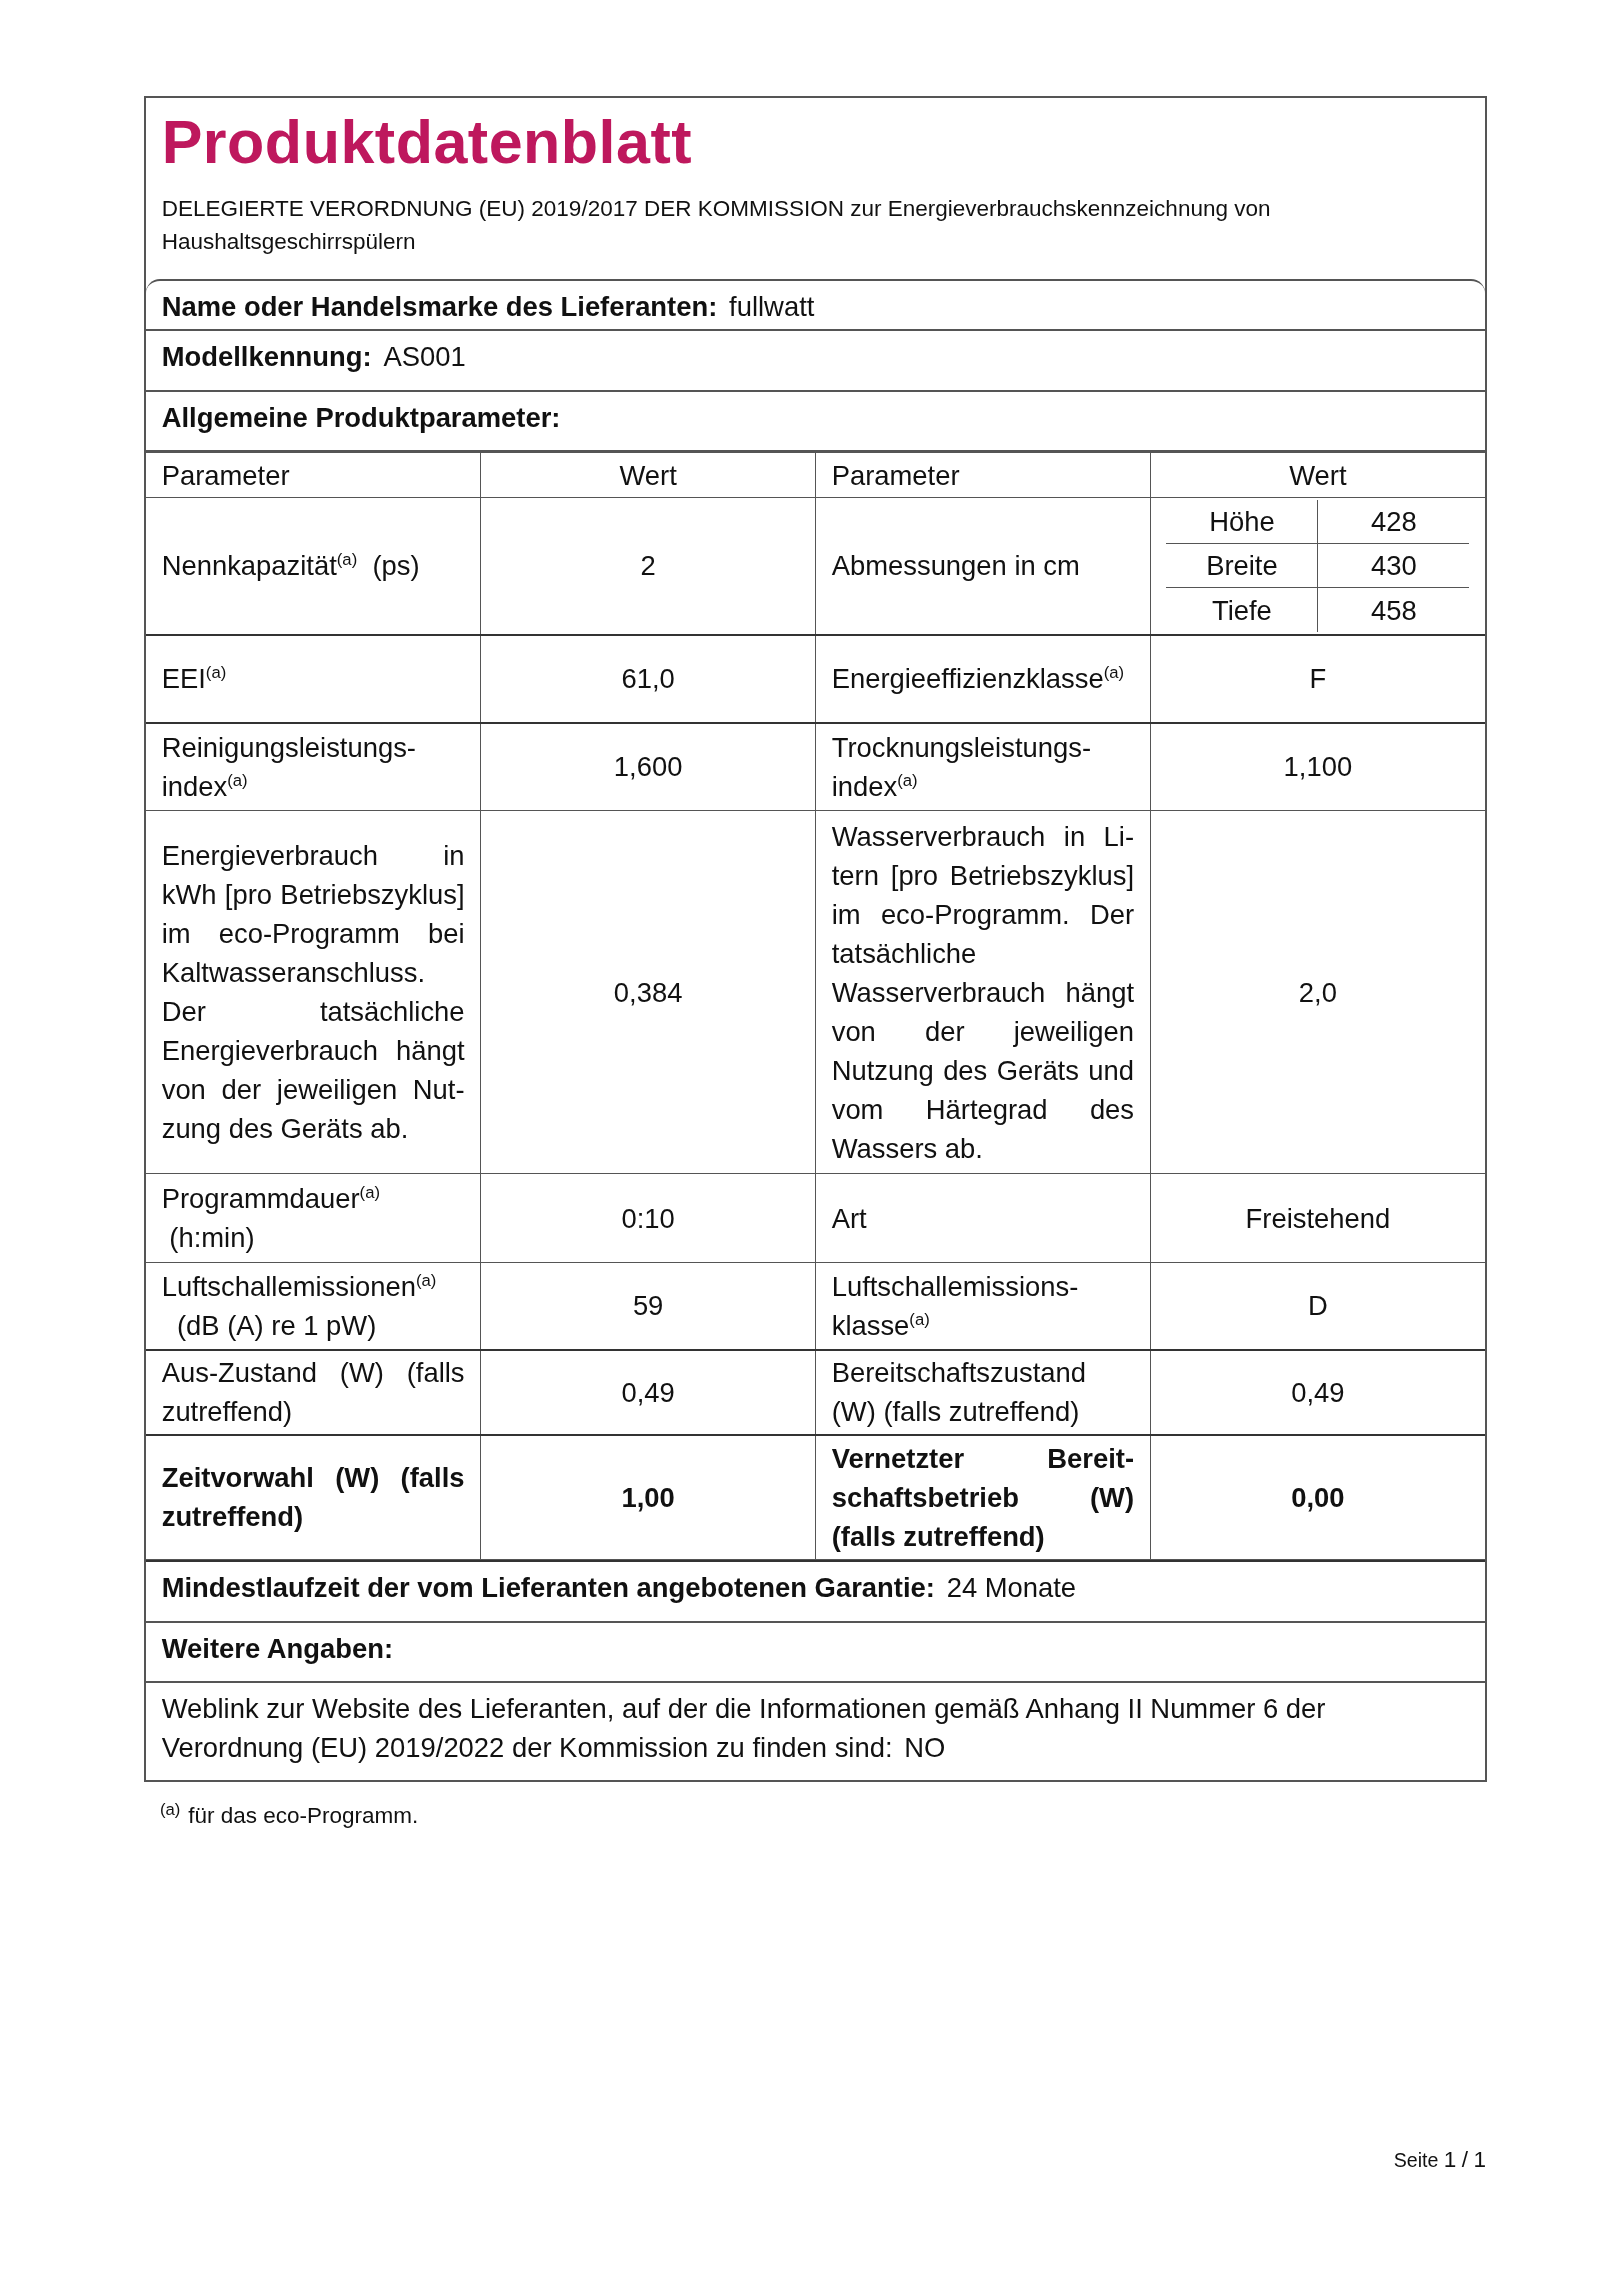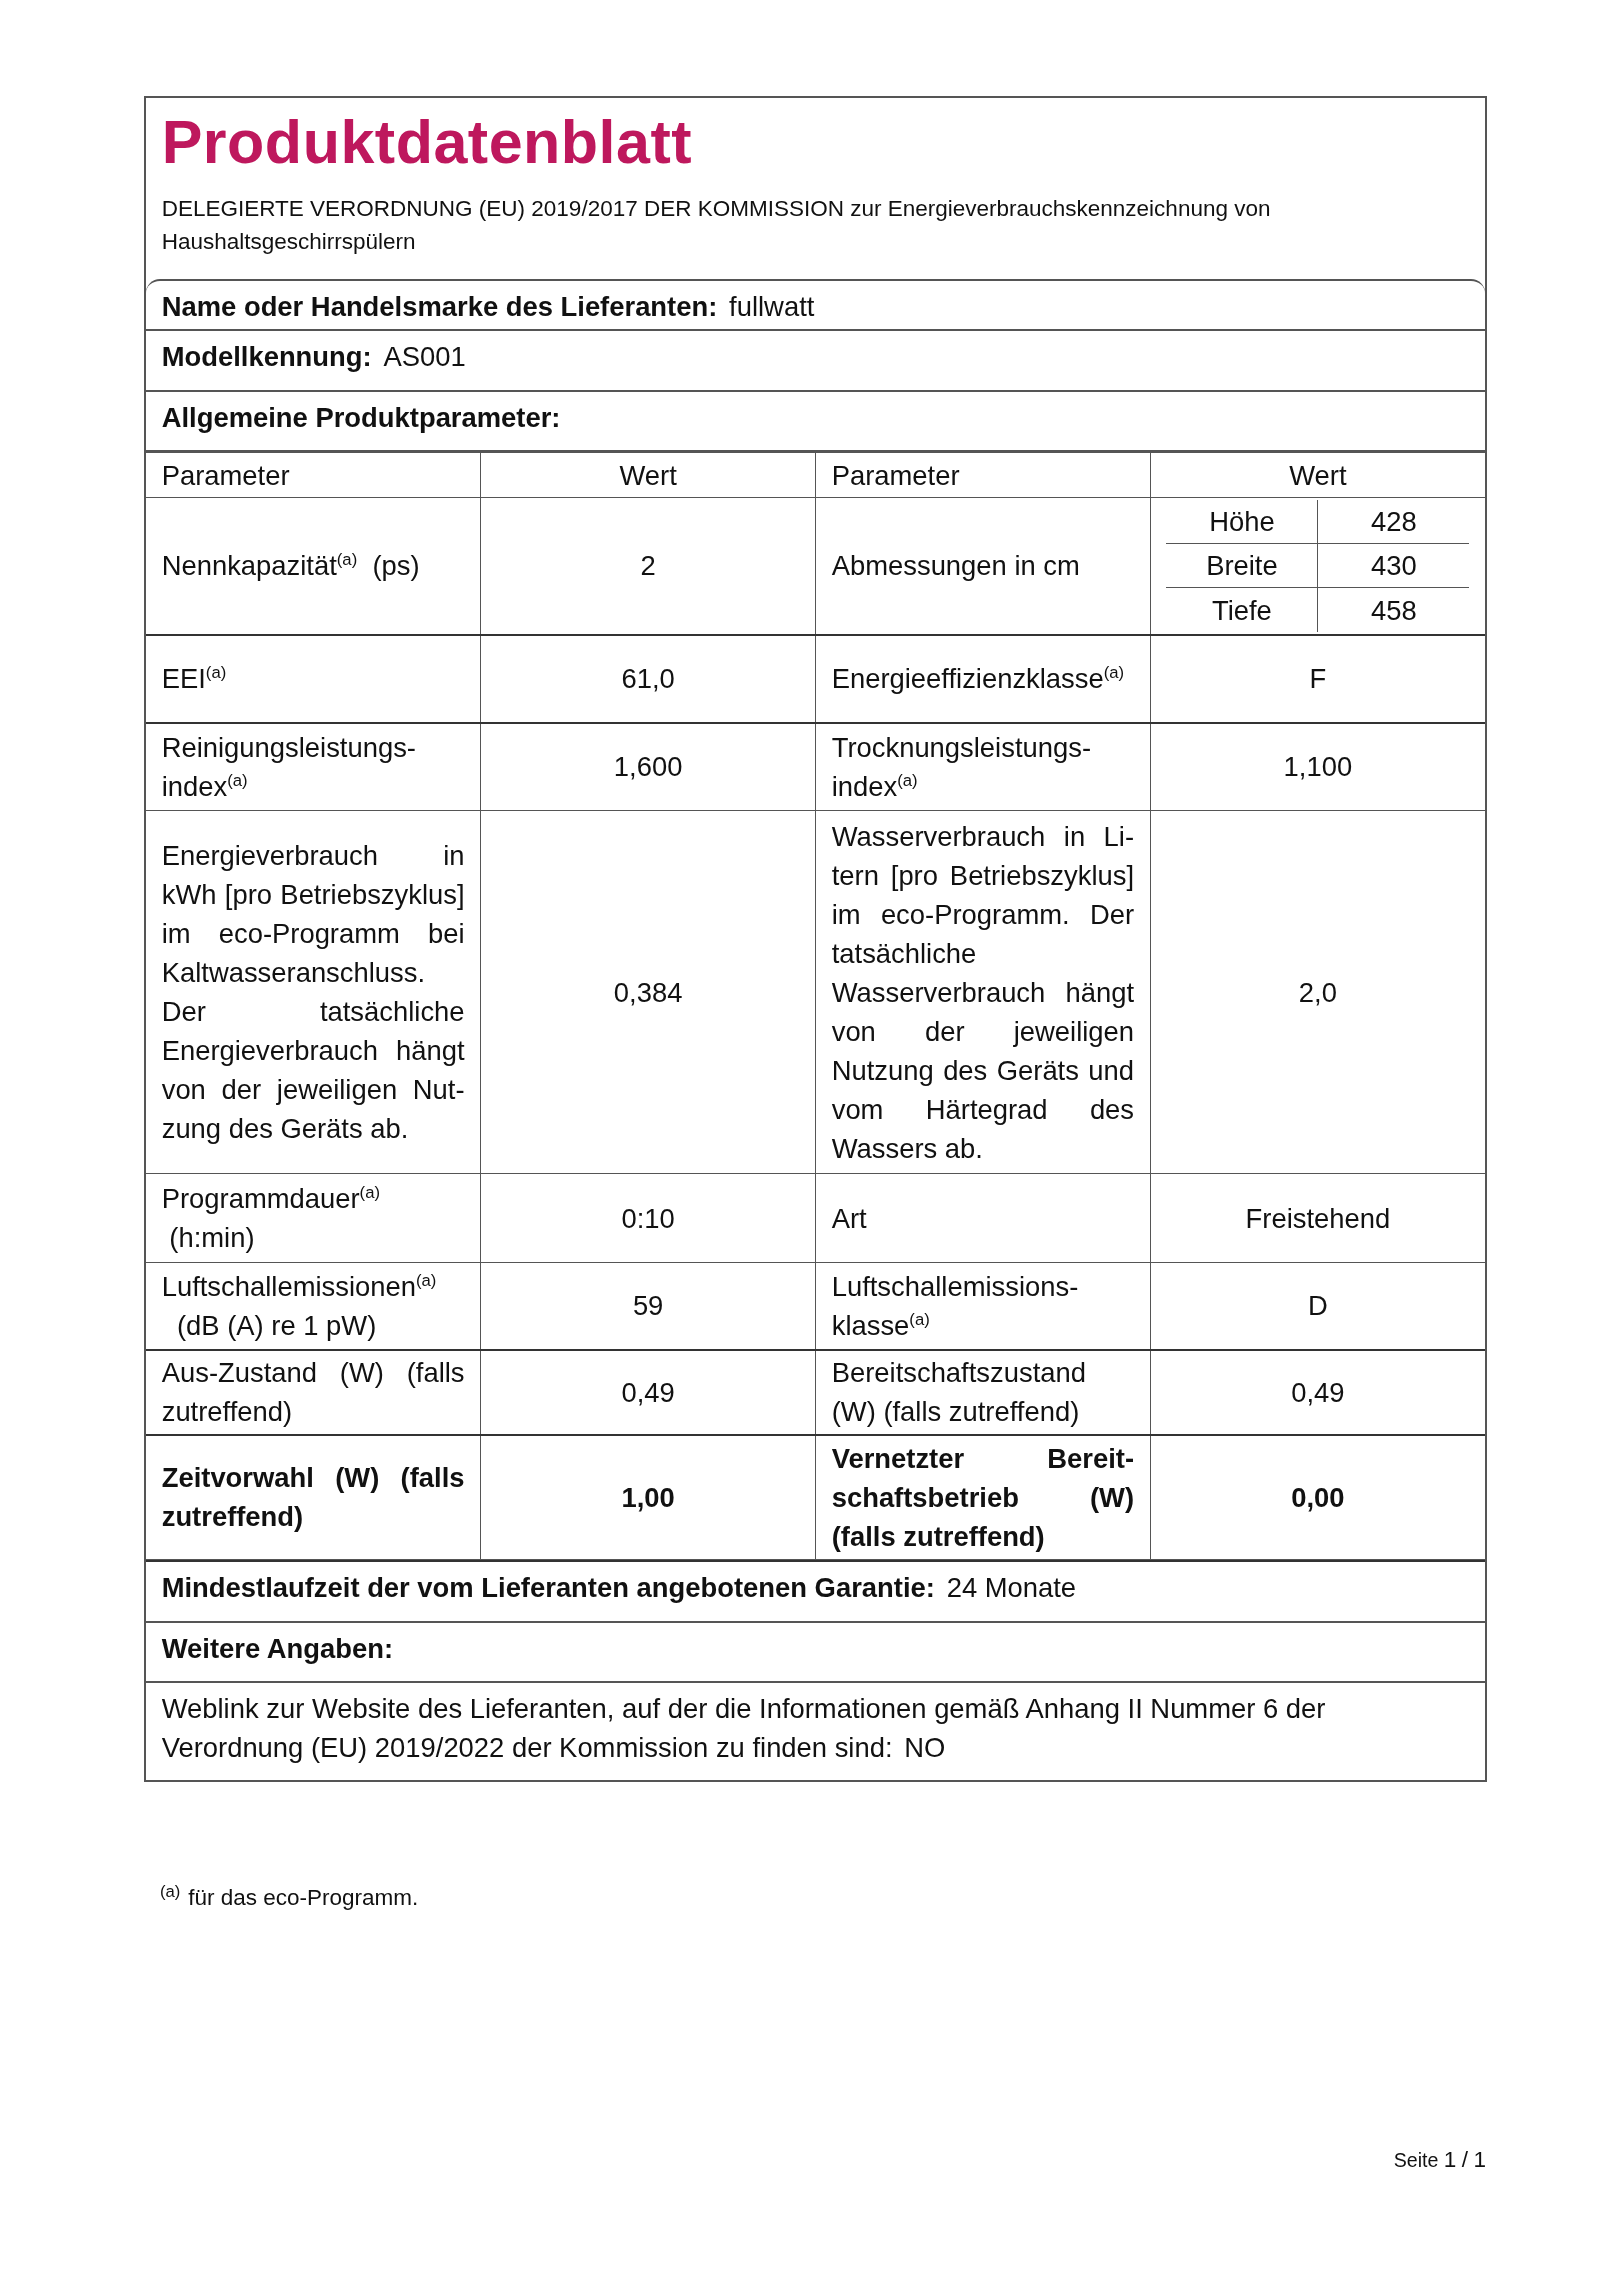--- a/index.html
+++ b/index.html
@@ -91,21 +91,21 @@
       padding: 0;
     }
     table.dims tr:first-child td { border-top: none; }
     table.dims tr:last-child td { border-bottom: none; }
     table.dims td:first-child { border-left: none; }
     table.dims td:last-child { border-right: none; }
 
     .footnote {
       position: absolute;
       left: 160px;
-      top: 1882px;
+      top: 1800px;
       font-size: 22.5px;
       line-height: 31px;
     }
     .footnote sup { font-size: 16.7px; margin-right: 7.8px; }
     .page-number {
       position: absolute;
       right: 135px;
       top: 2147px;
       font-size: 19.6px;
     }

